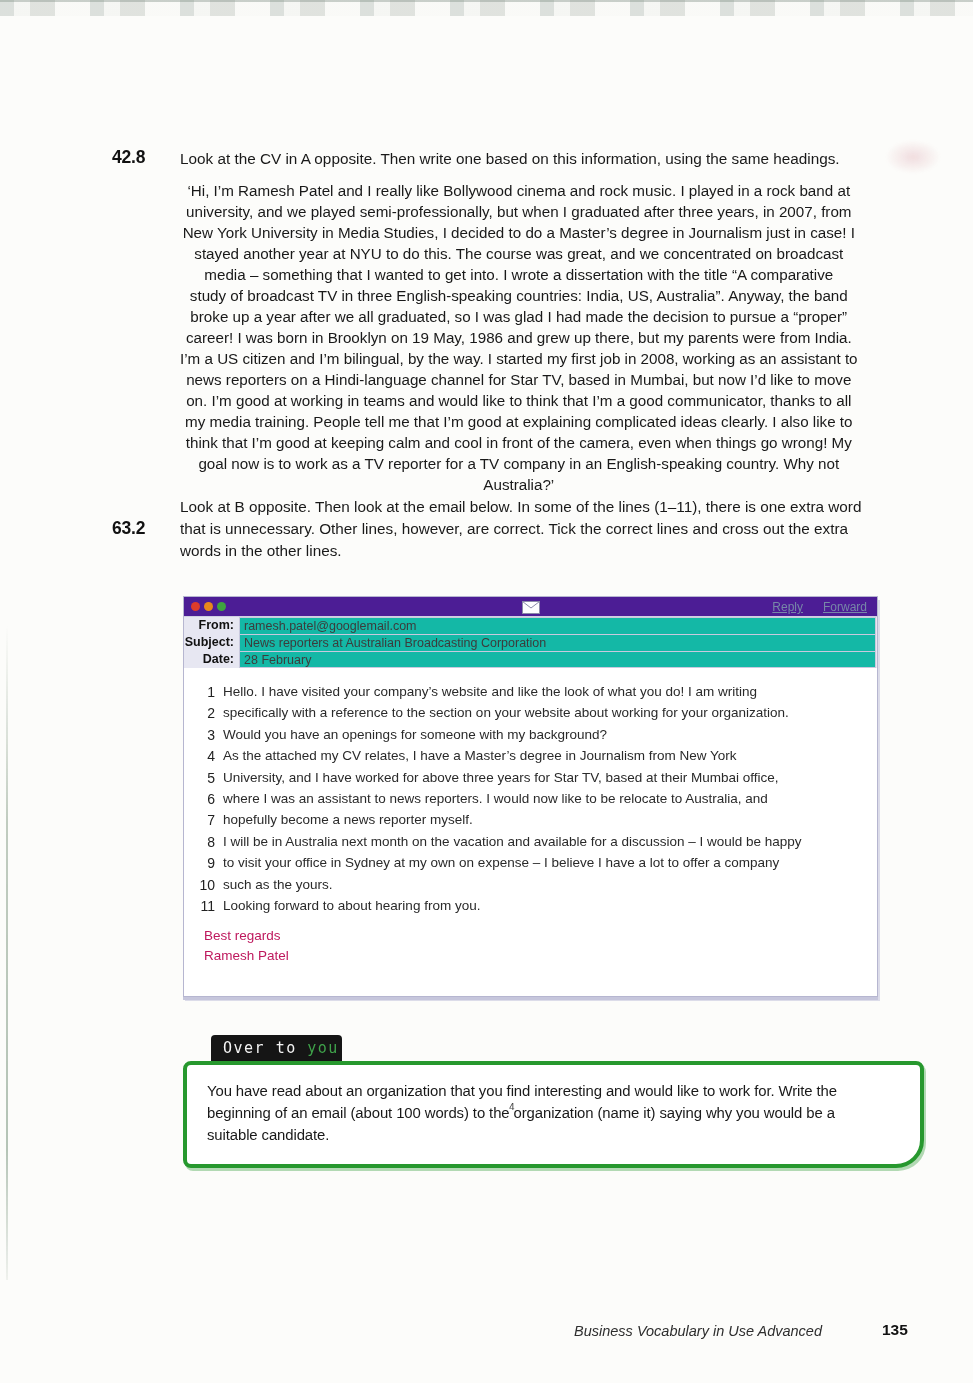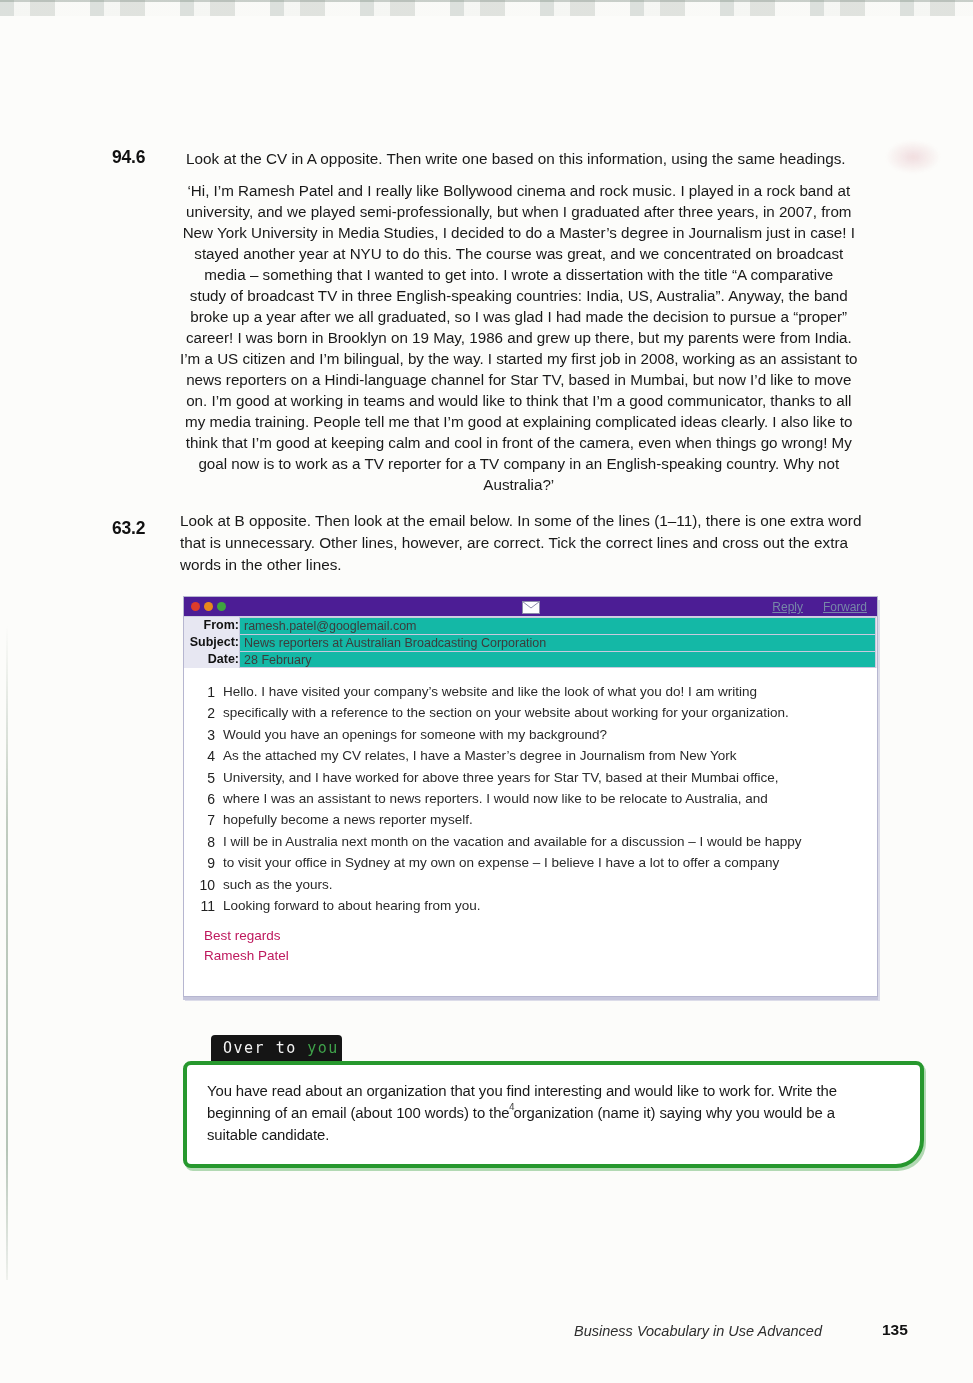--- a/index.html
+++ b/index.html
@@ -29,25 +29,25 @@
     filter:blur(1px);
   }
   
   .ex-num {
     position:absolute; left:112px; font-weight:bold; font-size:17.5px; color:#111;
     letter-spacing:-0.2px;
   }
   .ex1-num { top:147px; }
   .ex2-num { top:518px; }
   .ex1-instruction {
-    position:absolute; left:180px; top:150px; font-size:15.3px; white-space:nowrap; color:#191919;margin-left:6px;
+    position:absolute; left:180px; top:150px; font-size:15.3px; white-space:nowrap; color:#191919;
   }
   .monologue { position:absolute; left:180px; top:182px; }
   .monologue .line { height:21px; font-size:15.2px; white-space:nowrap; color:#191919;text-align:center; }
-  .ex2-instruction { position:absolute; left:180px; top:512px; }
+  .ex2-instruction { position:absolute; left:180px; top:498px; }
   .ex2-instruction .line { height:22px; font-size:15.3px; white-space:nowrap; color:#191919; }
 
   
   .email-window {
     position:absolute; left:183px; top:596px; width:695px; height:401px;
     background:#ffffff;
     border:1px solid #b6b6d0;
     box-shadow:0 3px 0 #c6c6dc, 2px 4px 0 #dcdce9;
   }
   .email-titlebar {
@@ -60,21 +60,21 @@
   .envelope { position:absolute; left:50%; top:3px; transform:translateX(-50%); }
   .mail-link {
     position:absolute; top:3px; font-size:12px; color:#7787a8;
     text-decoration:underline; cursor:pointer;
   }
   .link-reply { right:74px; }
   .link-forward { right:10px; }
   .email-fields { background:#e7e7f2; }
   .field-row { display:flex; height:17px; align-items:stretch; }
   .field-label {
-    flex:0 0 55px; text-align:right; font-weight:bold;
+    flex:0 0 55px; text-align:right; padding-right:5px; font-weight:bold;
     font-size:12.5px; line-height:17px; color:#111; background:#e7e7f2;
   }
   .field-value {
     flex:1; background:#14b8a6; border:1px solid #c9c9de; border-bottom:none;
     margin-right:1px; font-size:12.5px; line-height:15px; padding:1px 0 0 4px;
     color:#3c3c3c; white-space:nowrap; overflow:hidden;
   }
   .field-row:last-child .field-value { border-bottom:1px solid #c9c9de; }
   .email-body { padding:16px 0 0 0; background:#fff; }
   .email-line { display:flex; height:21.4px; }
@@ -117,21 +117,21 @@
 </style>
 </head>
 <body>
 
 <div id="page">
 
   <div class="scan-top"></div>
   <div class="scan-left-line"></div>
   <div class="pink-smudge"></div>
 
-  <div class="ex-num ex1-num">94.6</div>
+  <div class="ex-num ex1-num">42.8</div>
   <div class="ex1-instruction">Look at the CV in A opposite. Then write one based on this information, using the same headings.</div>
   <div class="monologue">
 
   <div class="line">‘Hi, I’m Ramesh Patel and I really like Bollywood cinema and rock music. I played in a rock band at</div>
       <div class="line">university, and we played semi-professionally, but when I graduated after three years, in 2007, from</div>
       <div class="line">New York University in Media Studies, I decided to do a Master’s degree in Journalism just in case! I</div>
       <div class="line">stayed another year at NYU to do this. The course was great, and we concentrated on broadcast</div>
       <div class="line">media – something that I wanted to get into. I wrote a dissertation with the title “A comparative</div>
       <div class="line">study of broadcast TV in three English-speaking countries: India, US, Australia”. Anyway, the band</div>
       <div class="line">broke up a year after we all graduated, so I was glad I had made the decision to pursue a “proper”</div>

